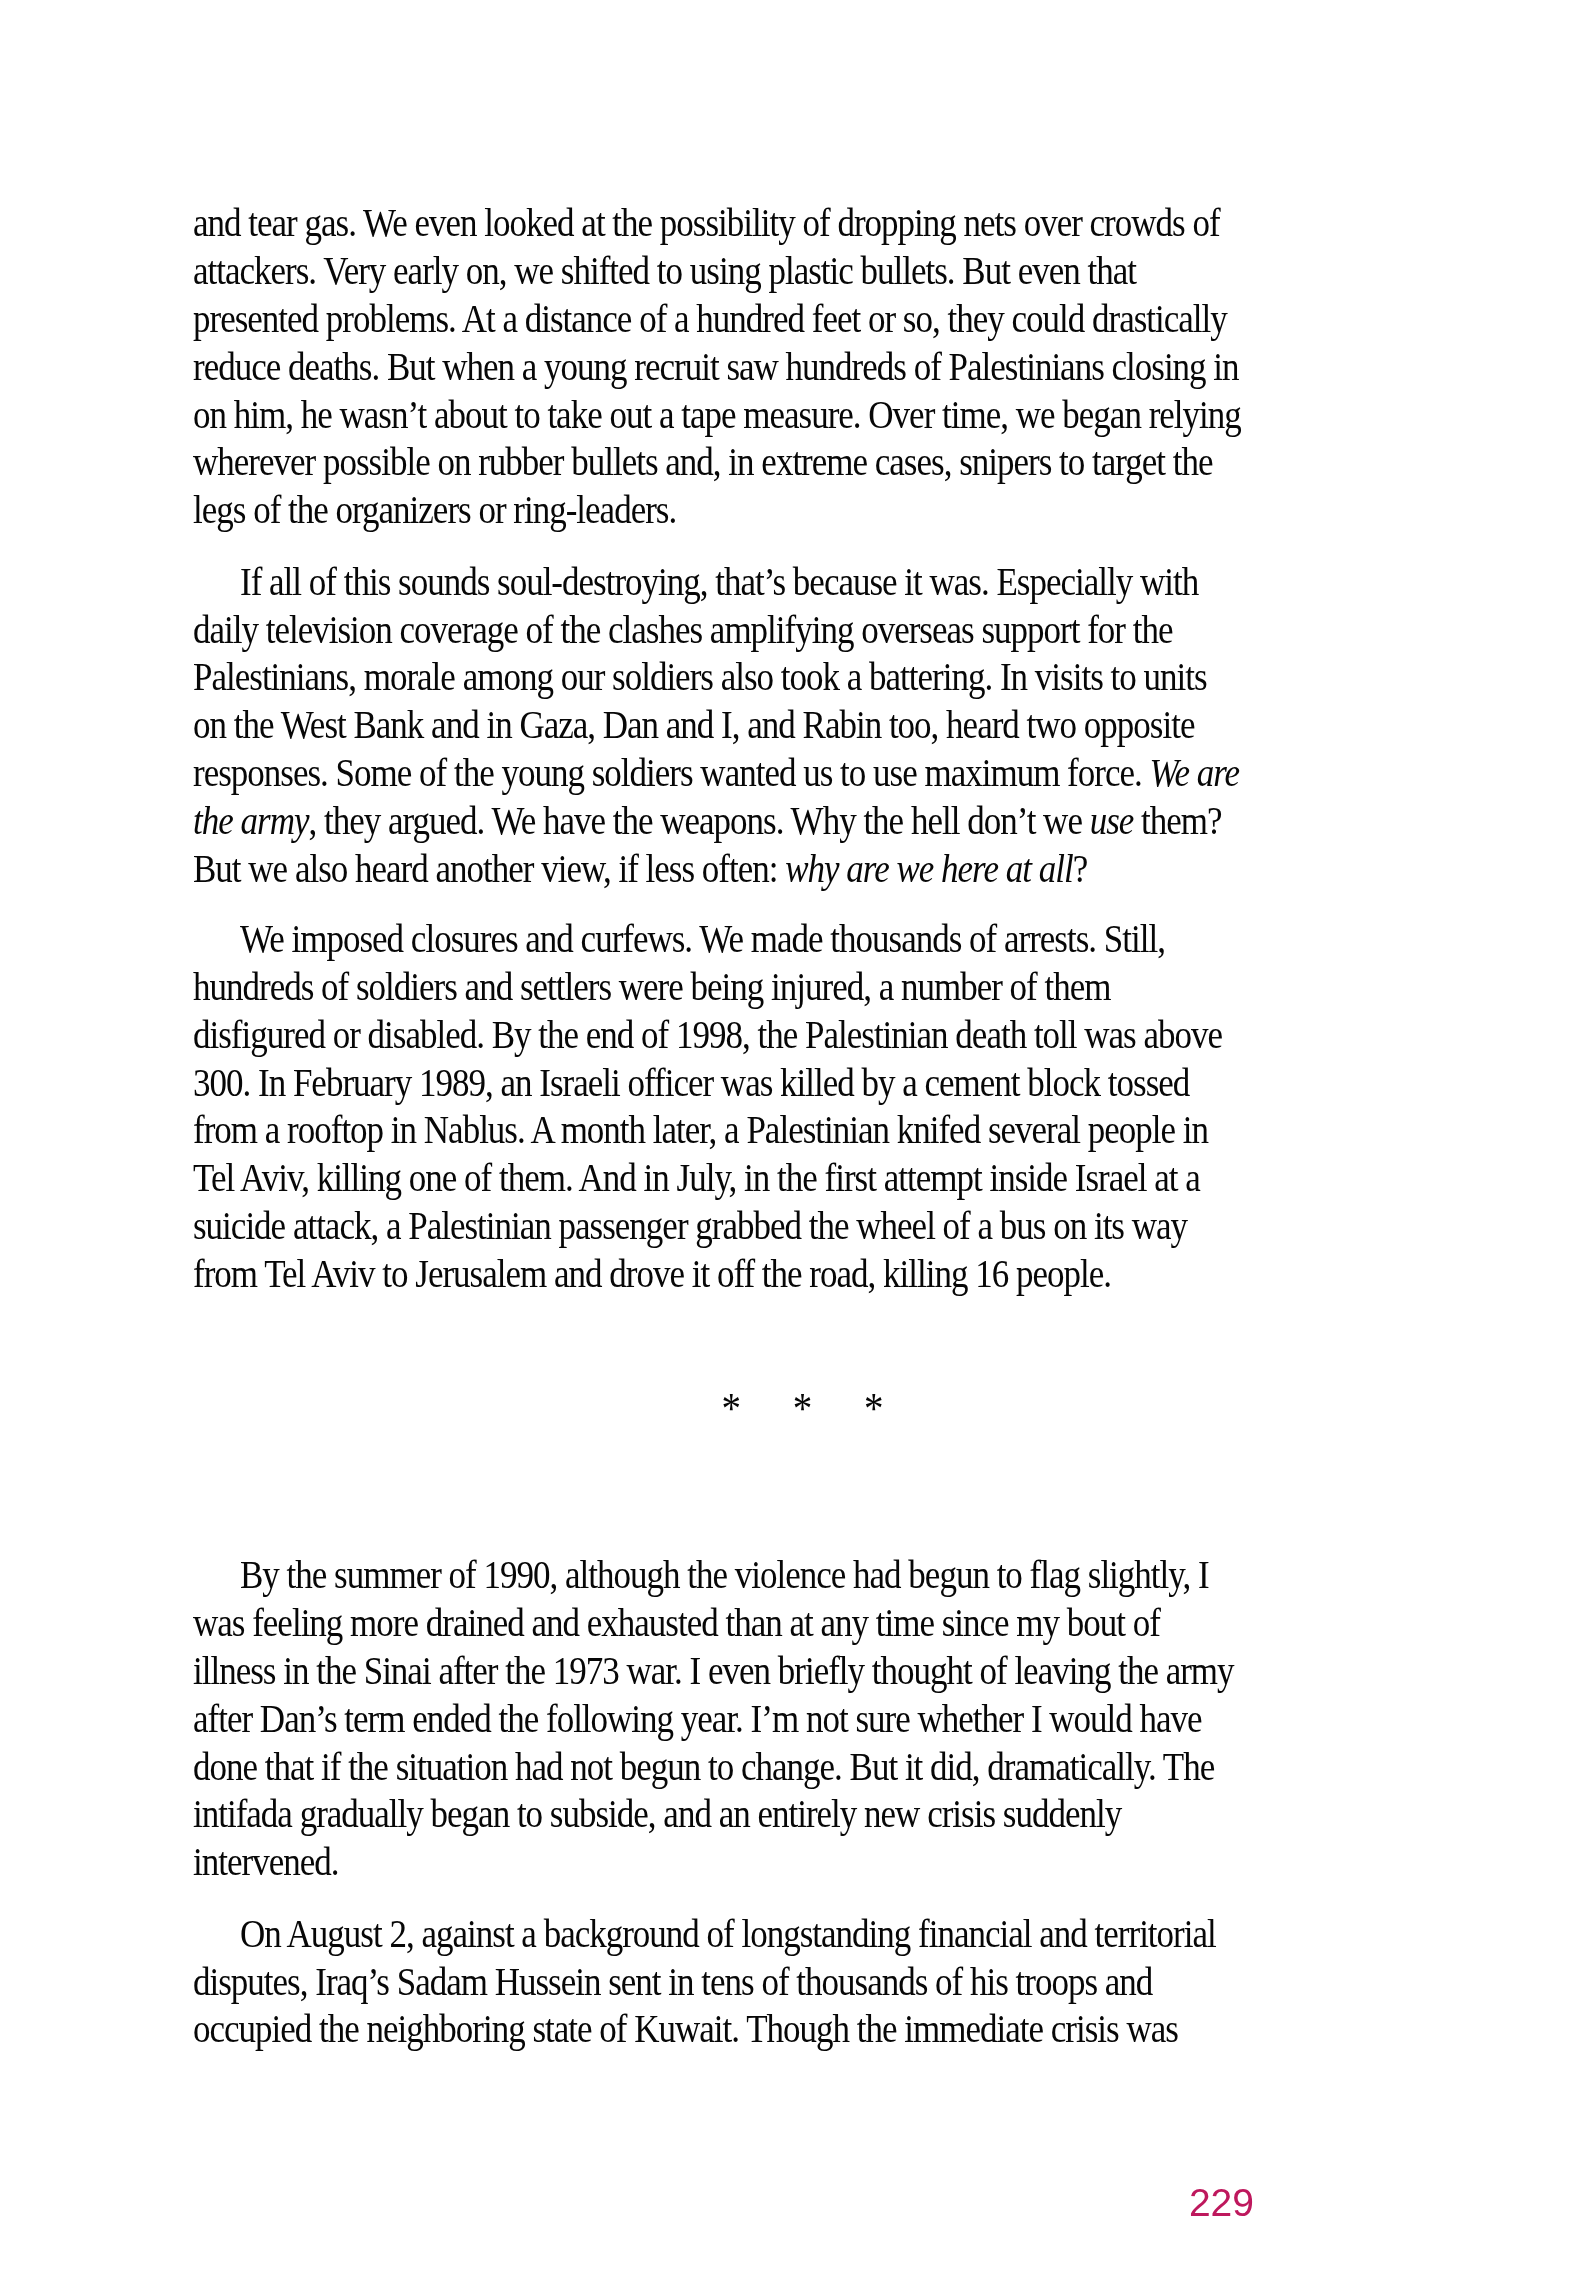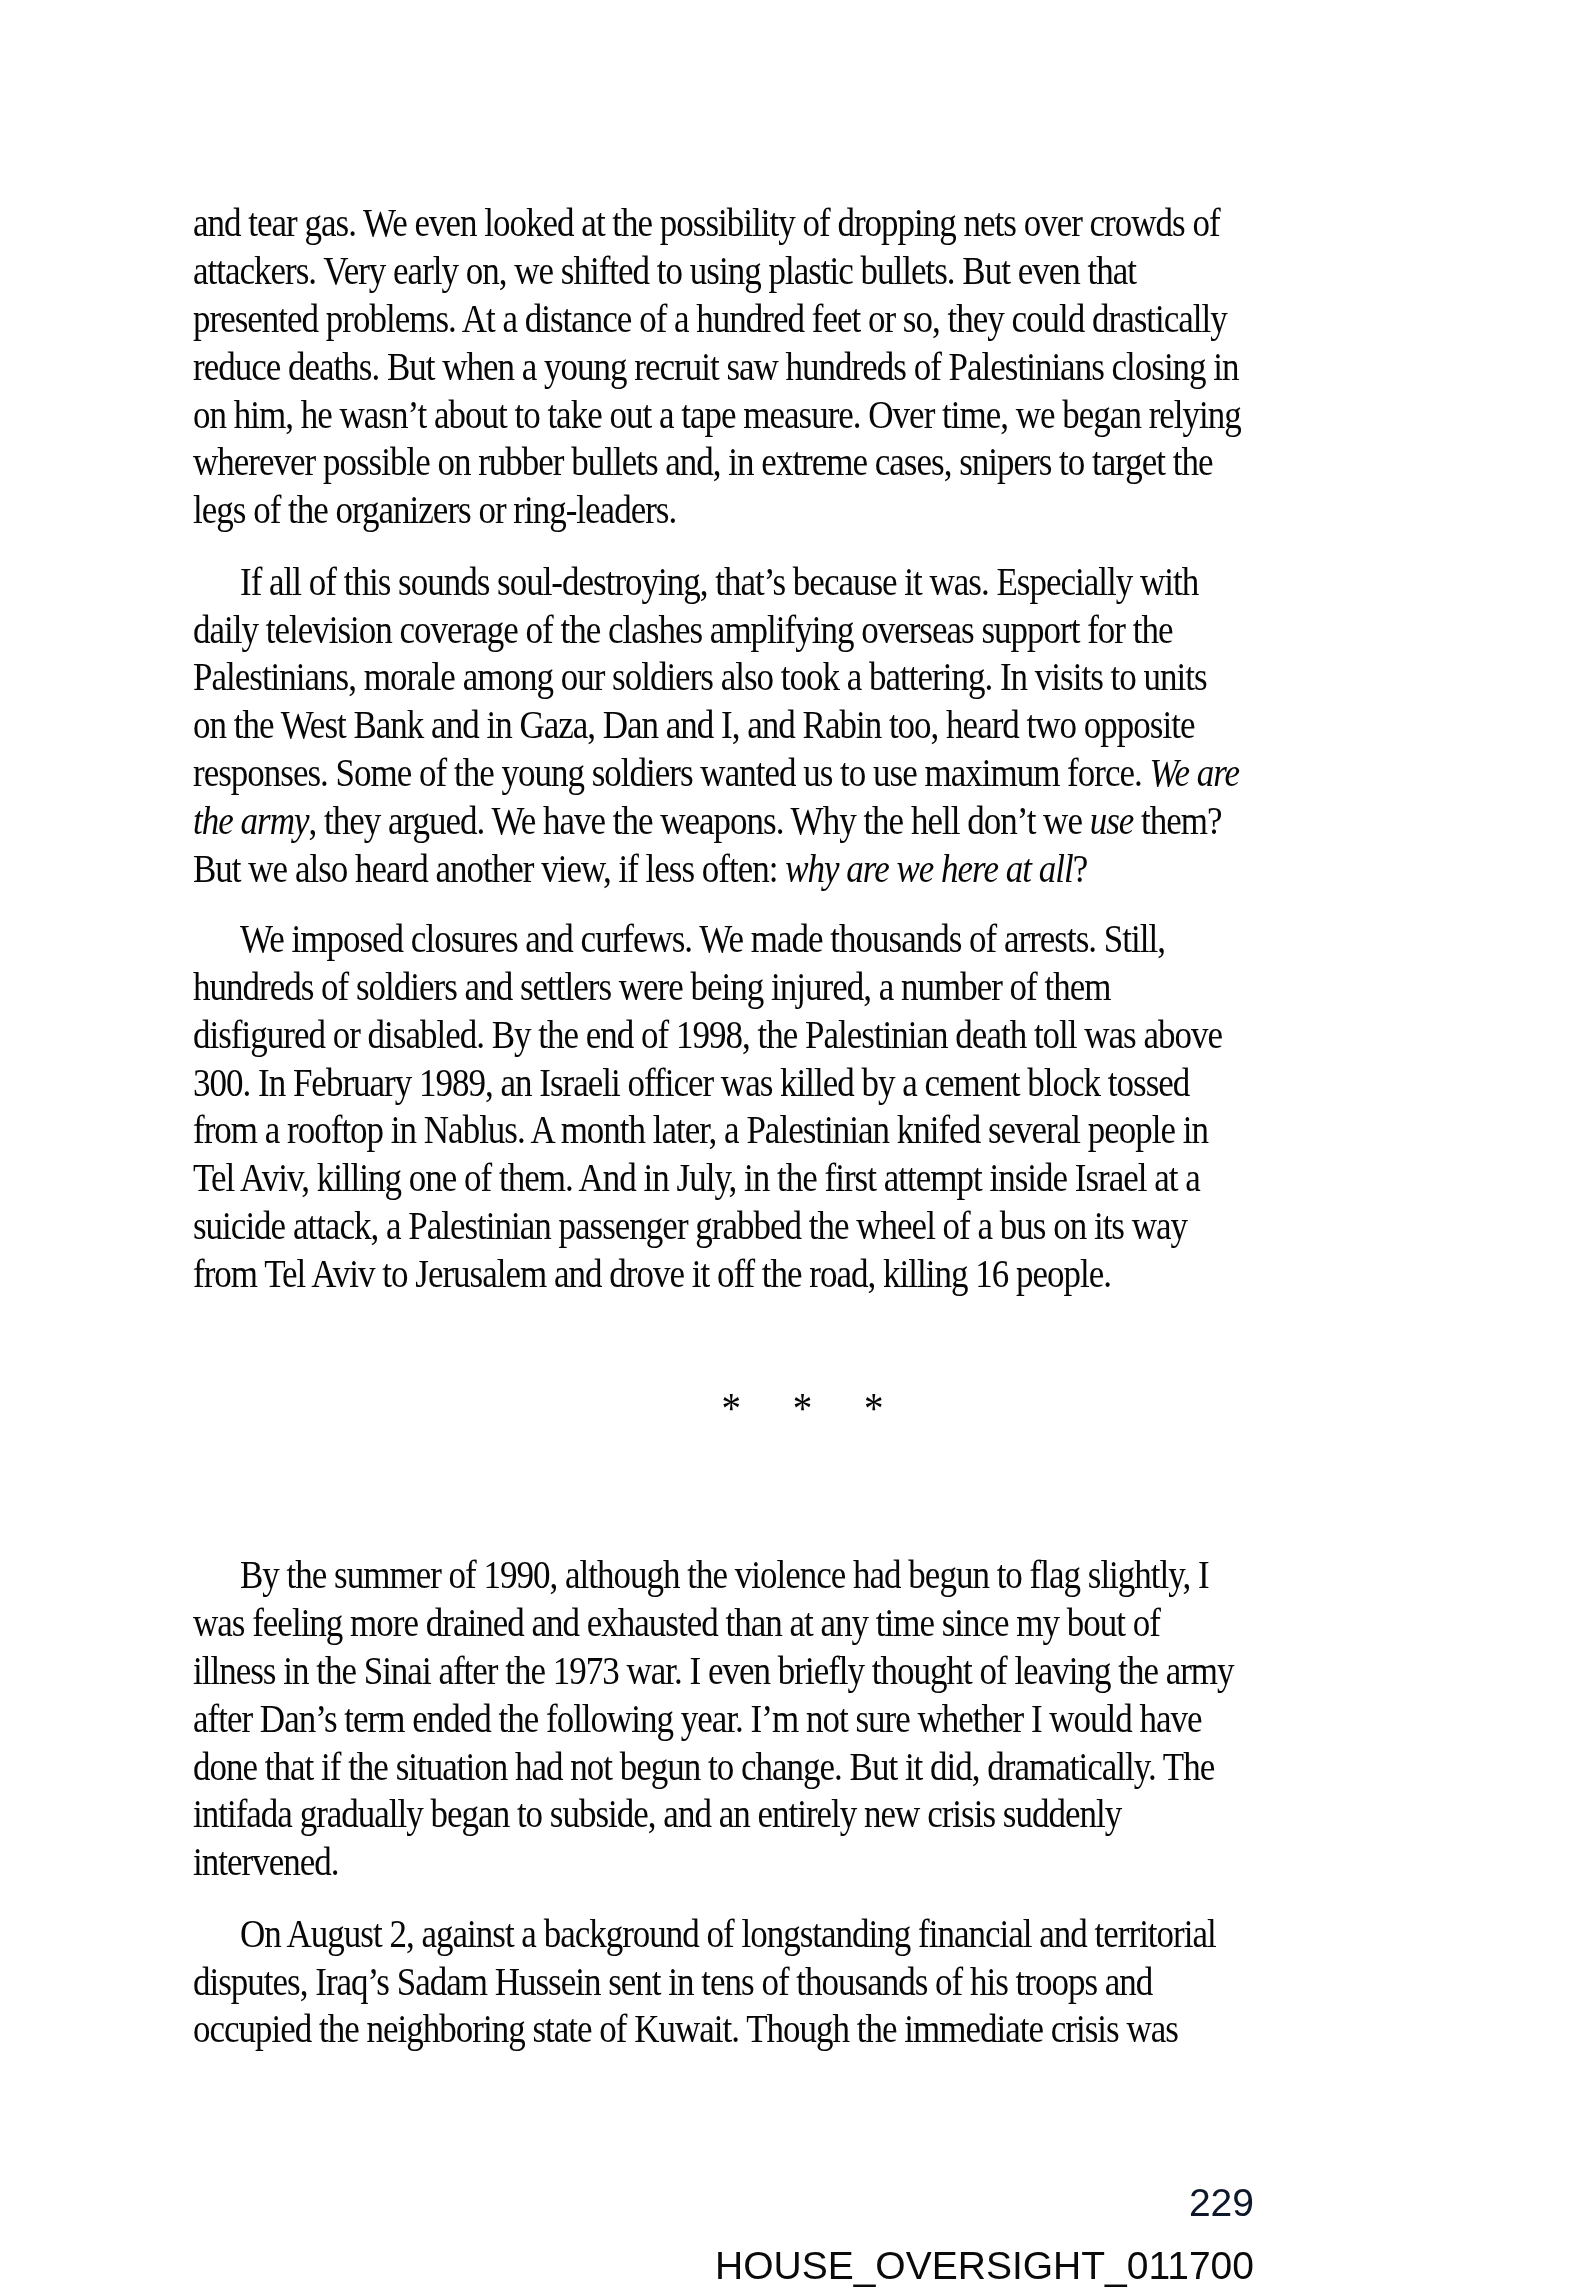--- a/index.html
+++ b/index.html
@@ -48,21 +48,21 @@
     word-spacing: 42px;
     letter-spacing: 0;
   }
   .page-number {
     position: absolute;
     top: 2183px;
     right: 26px;
     font-family: "Liberation Sans", "DejaVu Sans", sans-serif;
     font-size: 39px;
     line-height: 1;
-    color: #0f172a;
+    color: #be185d;
   }
   .bates-stamp {
     position: absolute;
     top: 2246px;
     right: 26px;
     font-family: "Liberation Sans", "DejaVu Sans", sans-serif;
     font-size: 39px;
     line-height: 1;
     color: #0a0a0a;
   }
@@ -110,15 +110,14 @@
         <div class="line"><span>intifada gradually began to subside, and an entirely new crisis suddenly</span></div>
         <div class="line"><span>intervened.</span></div>
       </div>
       <div class="para indent">
         <div class="line"><span>On August 2, against a background of longstanding financial and territorial</span></div>
         <div class="line"><span>disputes, Iraq’s Sadam Hussein sent in tens of thousands of his troops and</span></div>
         <div class="line"><span>occupied the neighboring state of Kuwait. Though the immediate crisis was</span></div>
       </div>
     </div>
   <div class="page-number">229</div>
-  <div class="bates-stamp">HOUSE_OVERSIGHT_011700</div>
 </div>
 
 
 </body></html>

